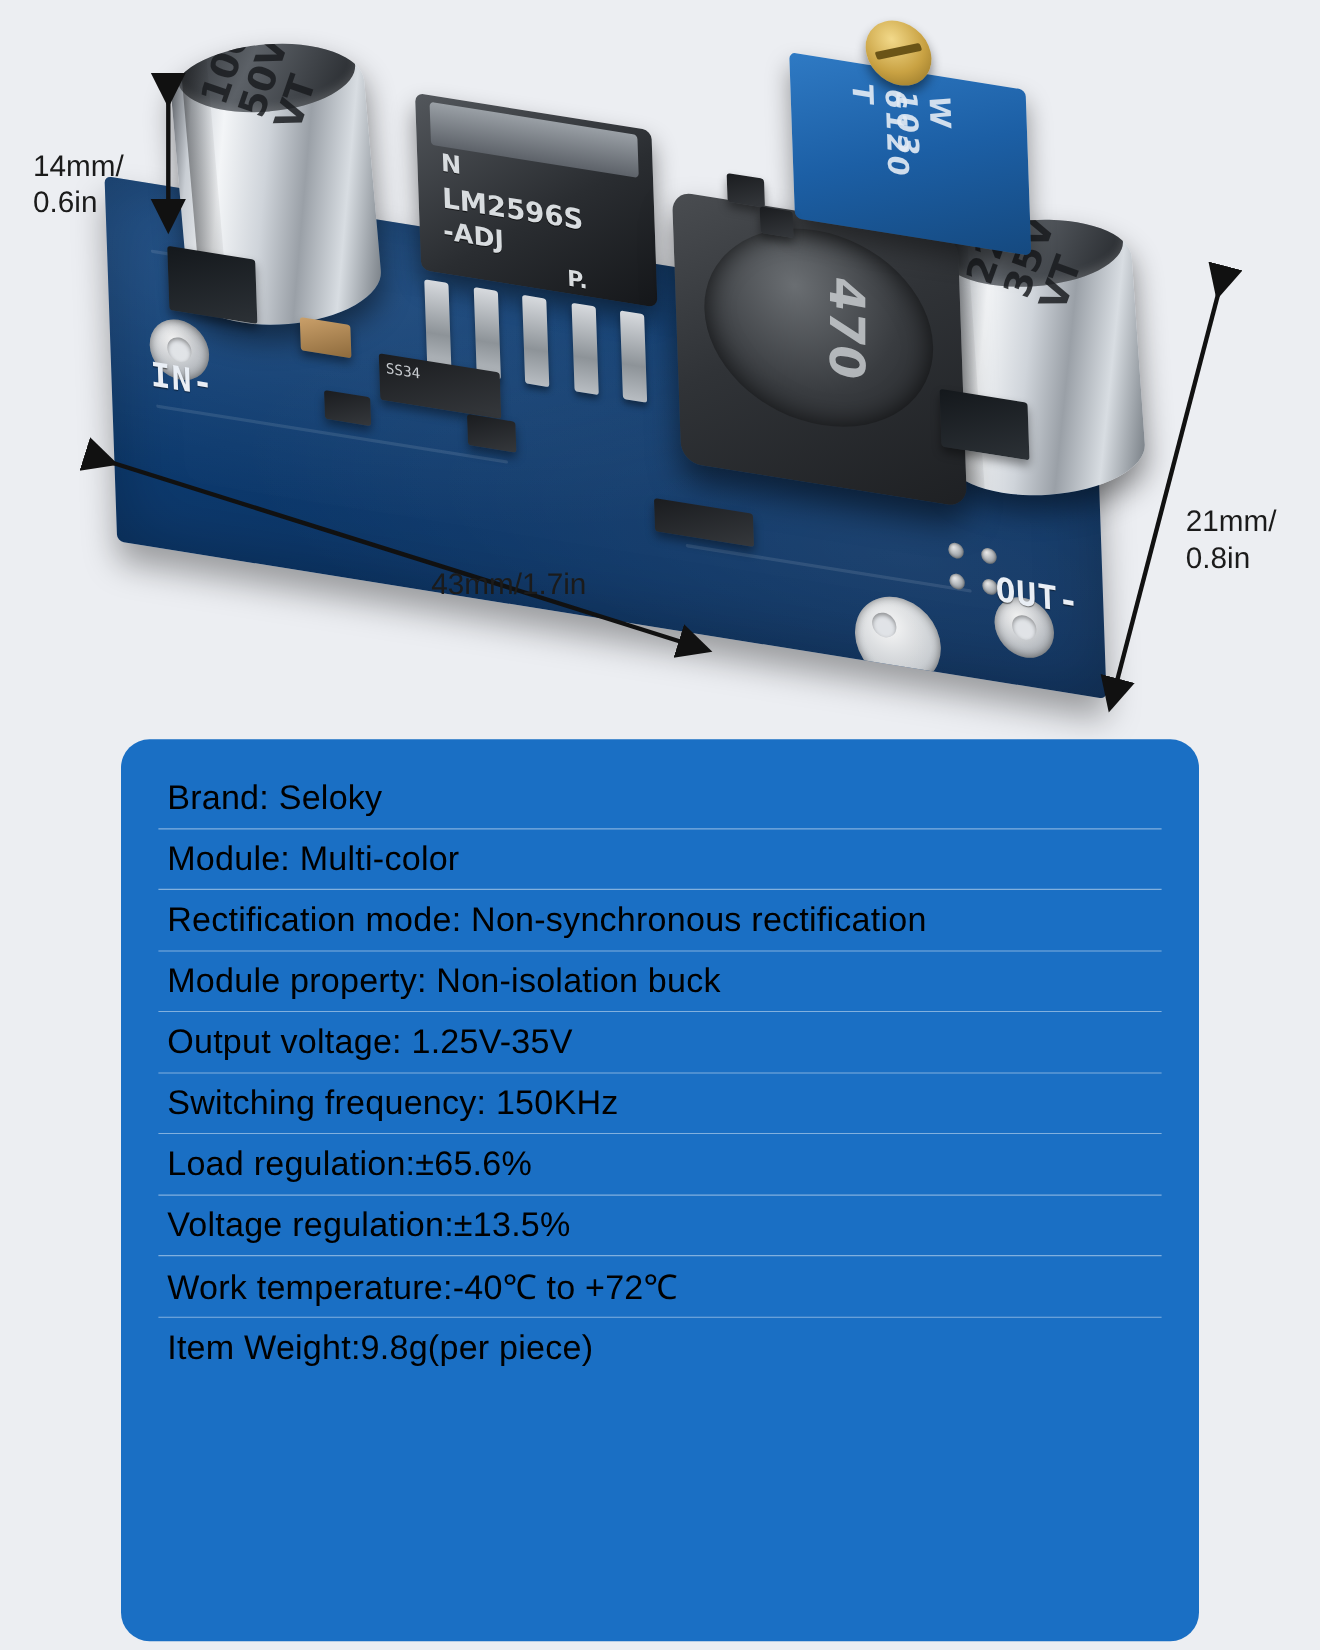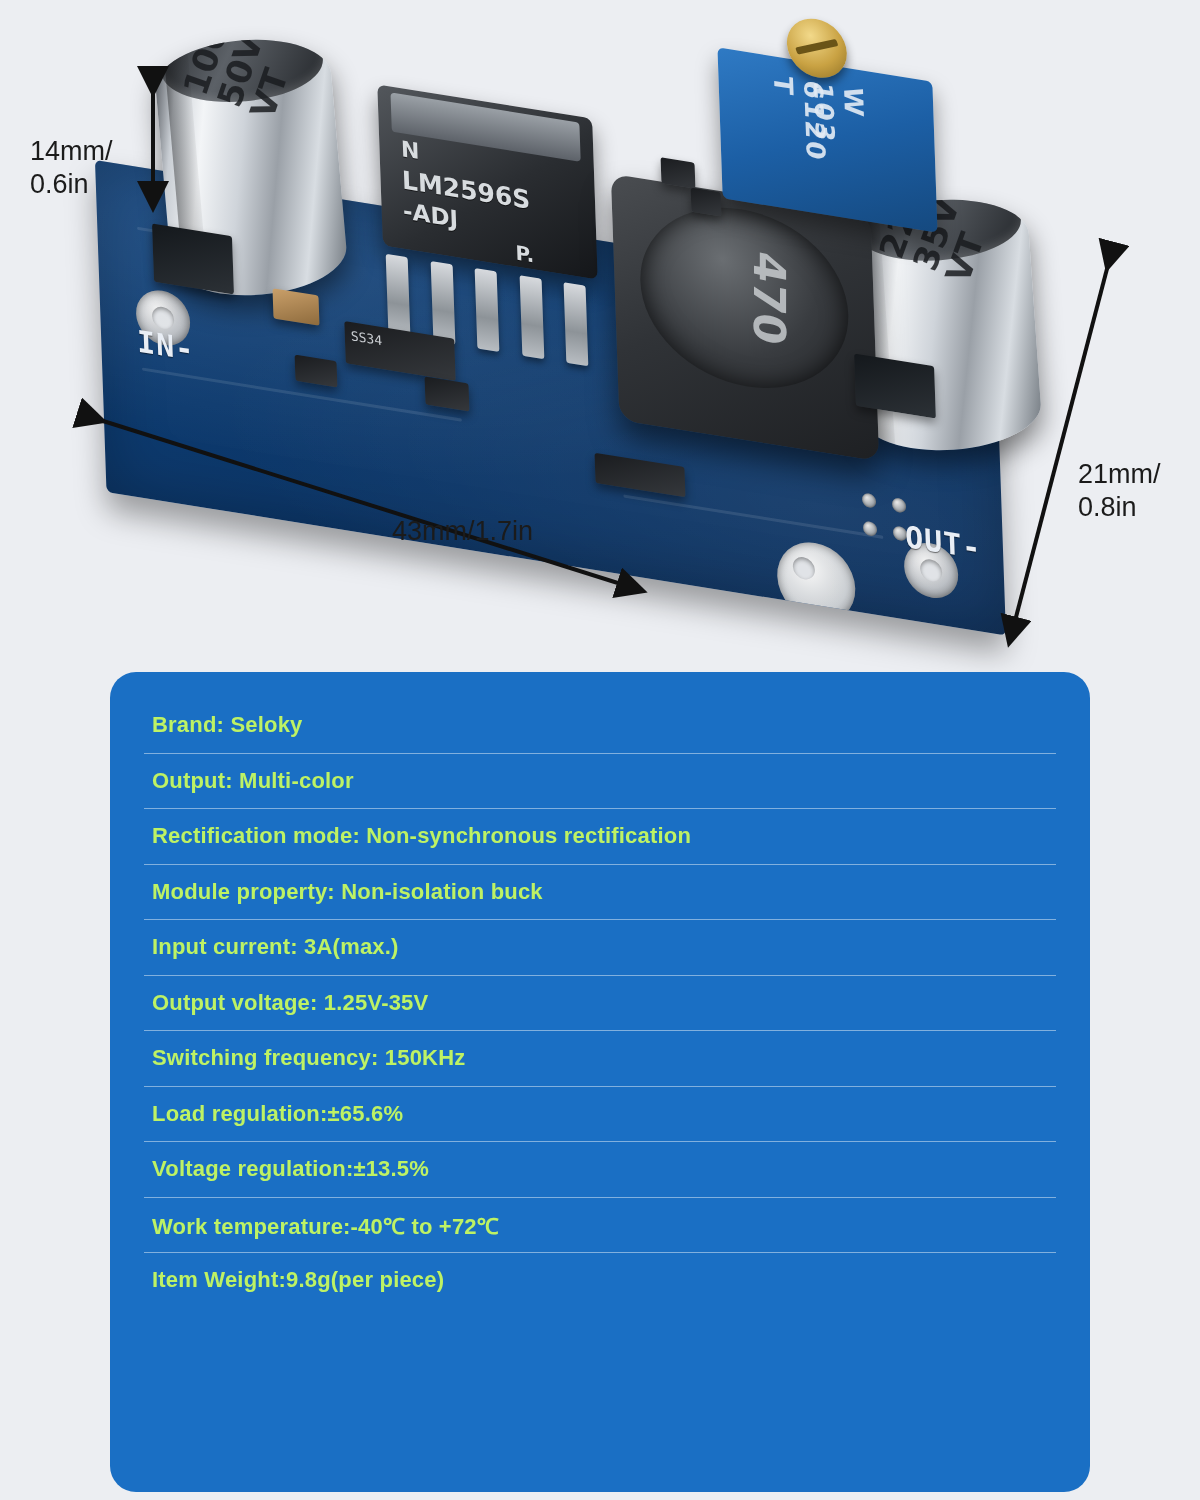--- a/index.html
+++ b/index.html
@@ -271,23 +271,23 @@
     background: #1a6fc4;
     border-radius: 26px;
     box-sizing: border-box;
     padding: 26px 34px 20px 34px;
   }
   .spec-row {
     height: 54.5px;
     display:flex;
     align-items:center;
     border-bottom: 1px solid rgba(255,255,255,.45);
-    color:#bef264;
-    font-size: 22px;
-    font-weight: 700;
+    color:#000000;
+    font-size: 31px;
+    font-weight: 400;
     letter-spacing:.2px;
     padding-left: 8px;
     white-space: nowrap;
   }
   .spec-row:last-child { border-bottom: none; }
 </style>
 </head>
 <body>
 
 <div id="photo-region">
@@ -400,23 +400,22 @@
   </div>
 
   <div class="dim-label" style="left:1078px; top:458px;">
     <div>21mm/</div>
     <div>0.8in</div>
   </div>
 </div>
 
 <div id="spec-panel">
   <div class="spec-row">Brand: Seloky</div>
-  <div class="spec-row">Output: Multi-color</div>
+  <div class="spec-row">Module: Multi-color</div>
   <div class="spec-row">Rectification mode: Non-synchronous rectification</div>
   <div class="spec-row">Module property: Non-isolation buck</div>
-  <div class="spec-row">Input current: 3A(max.)</div>
   <div class="spec-row">Output voltage: 1.25V-35V</div>
   <div class="spec-row">Switching frequency: 150KHz</div>
   <div class="spec-row">Load regulation:±65.6%</div>
   <div class="spec-row">Voltage regulation:±13.5%</div>
   <div class="spec-row">Work temperature:-40℃ to +72℃</div>
   <div class="spec-row">Item Weight:9.8g(per piece)</div>
 </div>
 
 </body></html>

